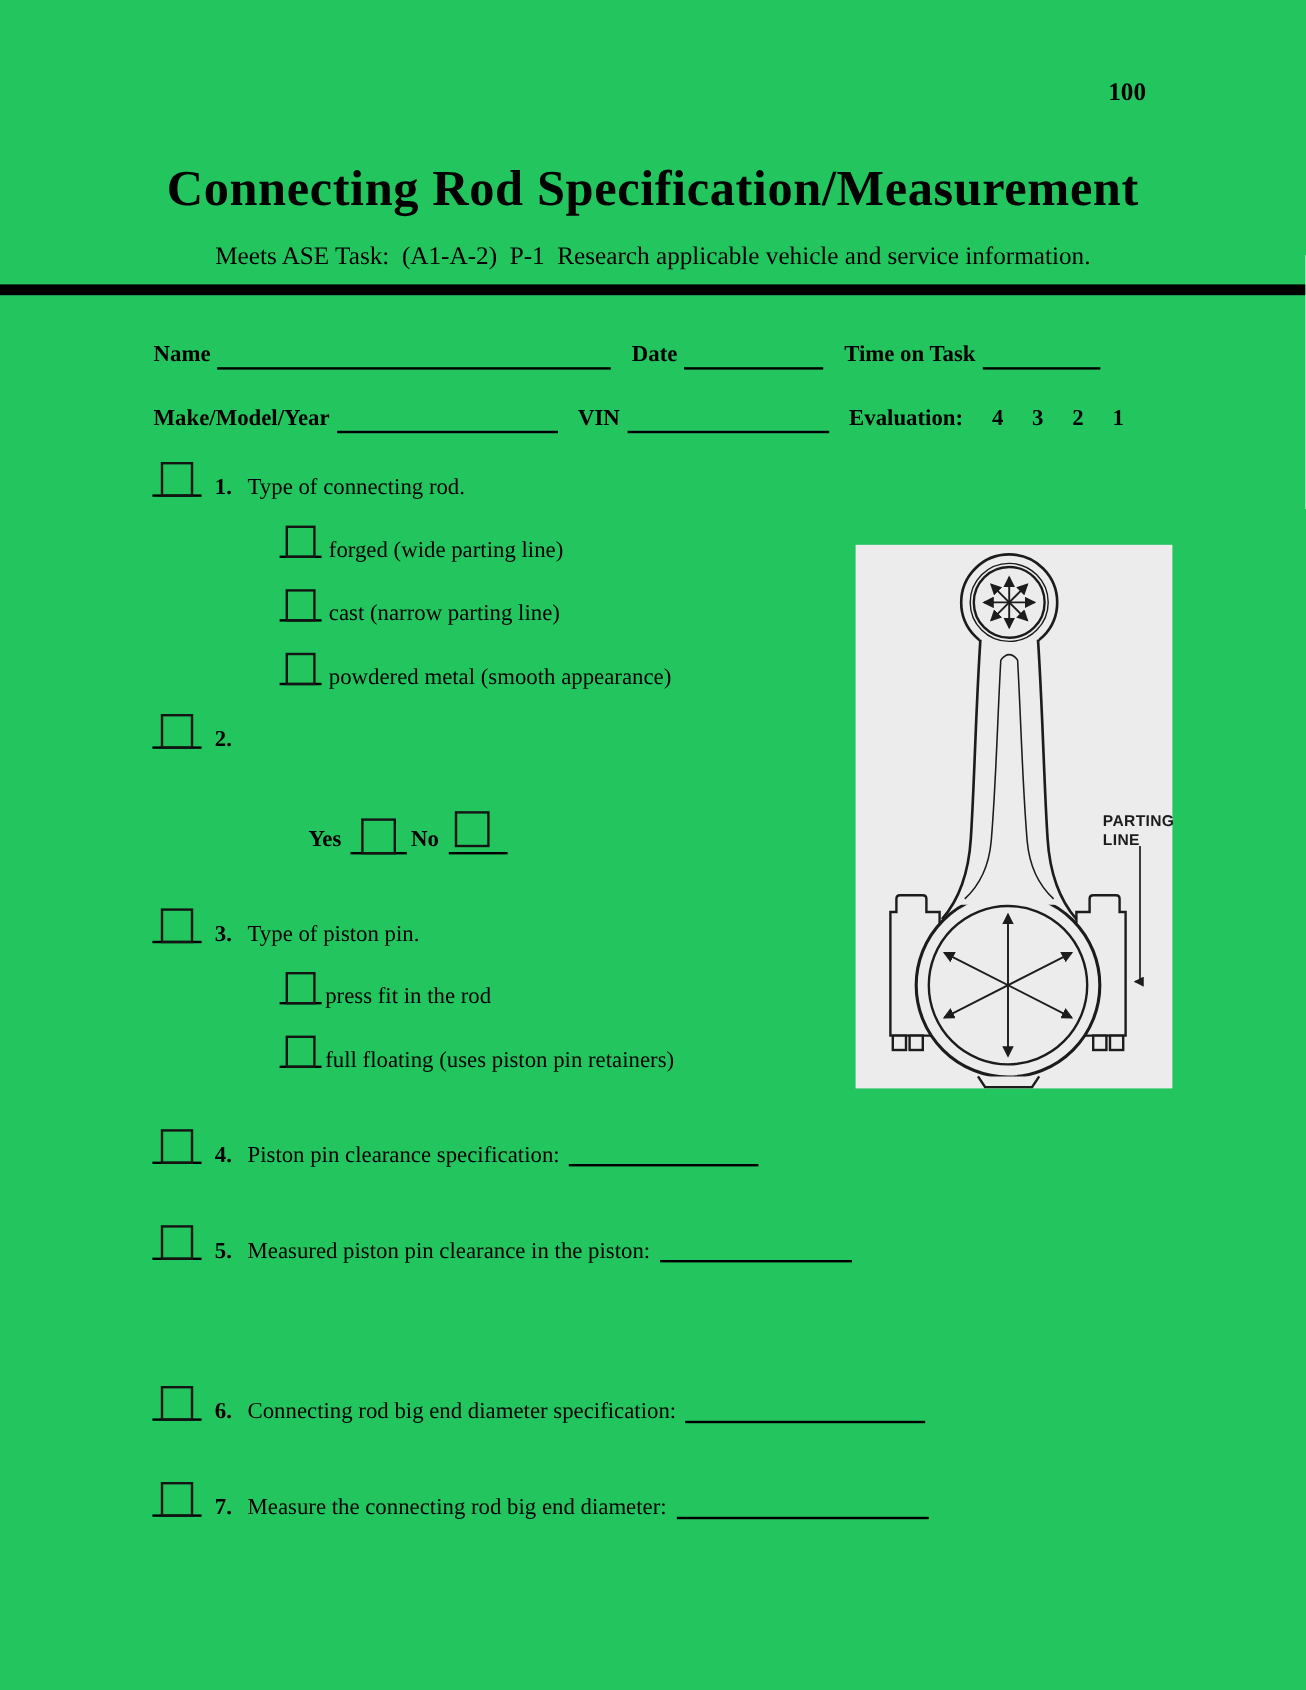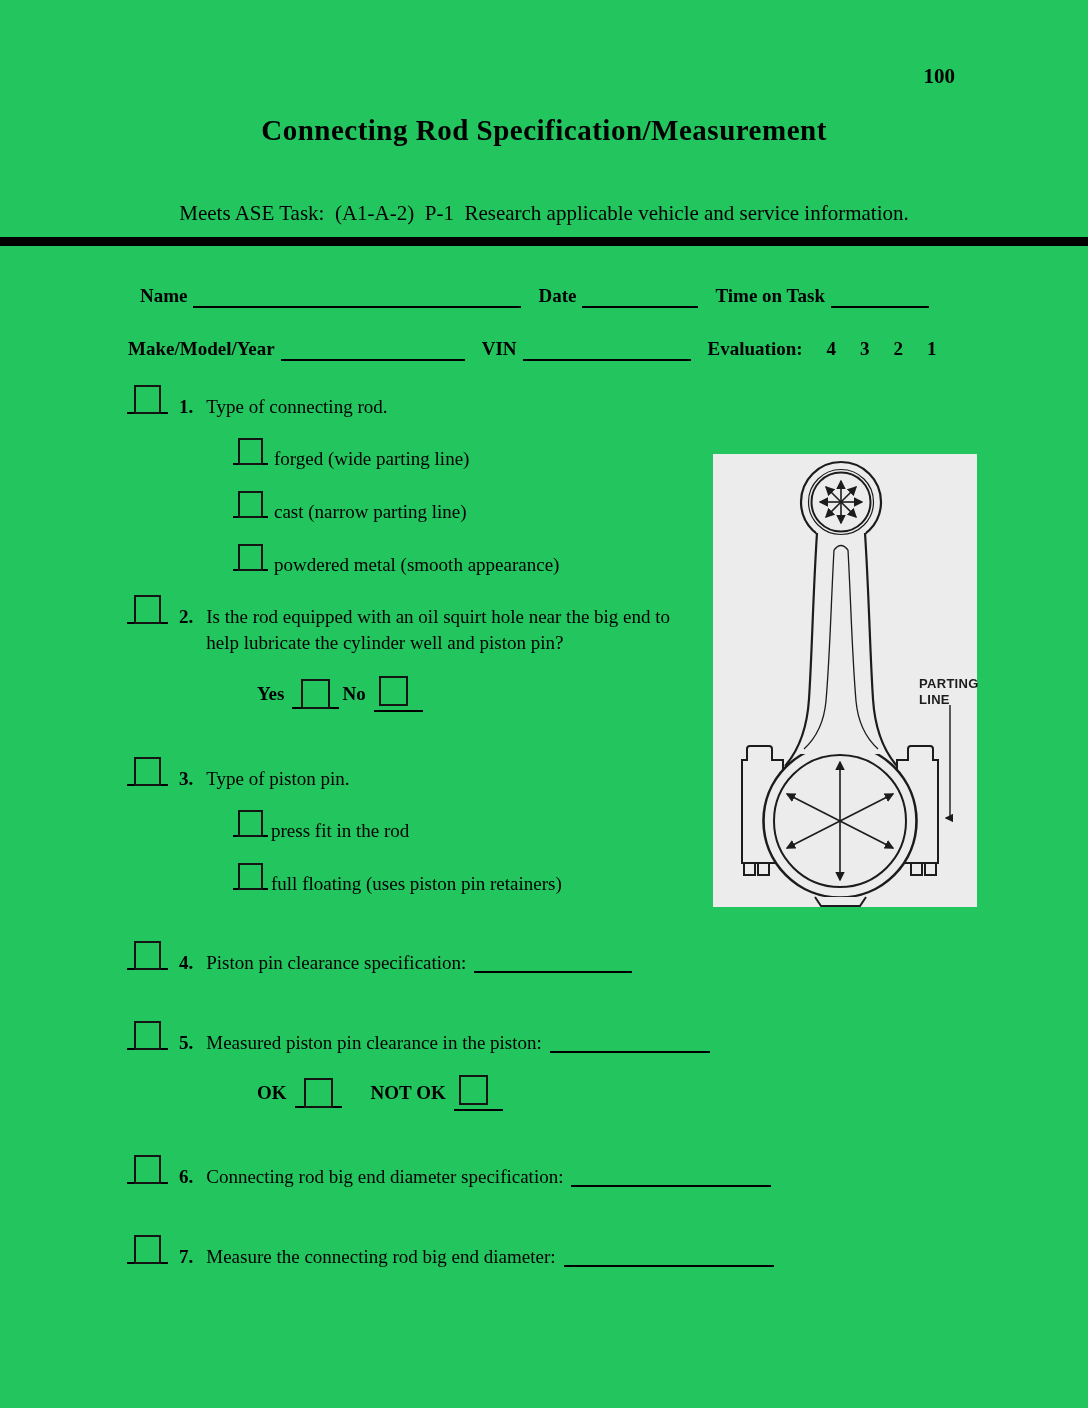--- a/index.html
+++ b/index.html
@@ -5,22 +5,22 @@
   * { margin:0; padding:0; box-sizing:border-box; }
   html,body { background:#ffffff; }
   .page {
     position:relative; width:1088px; height:1408px; margin:0 auto;
     background:#22c55e; color:#000;
     font-family:"Liberation Serif", serif; overflow:hidden;
   }
   .b { font-weight:normal; }
 
   .page-num { position:absolute; top:64px; right:133px; font-size:21px; font-weight:bold; }
-  .title { position:absolute; top:114px; left:0; width:100%; text-align:center;
-           font-size:29px; font-weight:bold; letter-spacing:0.5px; }
+  .title { position:absolute; top:134px; left:0; width:100%; text-align:center;
+           font-size:42px; font-weight:bold; letter-spacing:0.5px; }
   .subtitle { position:absolute; top:201px; left:0; width:100%; text-align:center;
               font-size:21px; white-space:pre; }
   .rule { position:absolute; top:237px; left:0; width:1088px; height:9px; background:#000; }
 
   .row { position:absolute; display:flex; align-items:flex-end; font-size:19px; line-height:24px; }
   .row .lbl { font-weight:bold; }
   .blank { display:inline-block; border-bottom:2px solid #000; height:24px; margin-left:6px; }
   .gap { margin-left:17px; }
 
   
@@ -29,21 +29,21 @@
 
   .item { position:absolute; left:127px; display:flex; align-items:flex-start; font-size:19px; line-height:26px; }
   .item .num { font-weight:bold; margin:9px 0 0 11px; }
   .item .txt { margin:9px 0 0 13px; }
 
   .opt { position:absolute; left:233px; display:flex; align-items:flex-start; font-size:19px; line-height:26px; }
   .opt .cbl { padding:0 5px; }
   .opt .cbl .box { width:25px; height:27px; }
   .opt .lbl { margin:8px 0 0 6px; }
 
-  .ans { position:absolute; display:flex; align-items:center; font-size:19px; line-height:24px; font-weight:bold; }
+  .ans { position:absolute; display:flex; align-items:flex-end; font-size:19px; line-height:24px; font-weight:bold; }
   .cbl2 { display:inline-flex; align-items:flex-end; border-bottom:2px solid #000; padding:0 9px; margin-left:8px; }
   .cbl2 .box2 { width:29px; height:30px; border:2.5px solid #141414; margin-bottom:-2px; background:transparent; }
   .cbl2.raised { padding:0 15px 0 5px; }
   .cbl2.raised .box2 { margin-bottom:4px; }
   .ans .lbl2 { display:inline-block; }
   .mgap { margin-left:3px; }
   .mgap2 { margin-left:29px; }
 
   .inline-blank { display:inline-block; border-bottom:2px solid #000; vertical-align:-4px; }
 
@@ -56,21 +56,21 @@
 </head>
 <body>
 
 <div class="page">
 
   <div class="page-num">100</div>
   <div class="title">Connecting Rod Specification/Measurement</div>
   <div class="subtitle"><span class="b">Meets ASE Task:</span><span>  (A1-A-2)  P-1  Research applicable vehicle and service information.</span></div>
   <div class="rule"></div>
 
-  <div class="row" style="top:284px; left:140px;">
+  <div class="row" style="top:284px; left:128px;">
     <span class="lbl">Name</span>
     <span class="blank" style="width:328px"></span>
     <span class="lbl gap">Date</span>
     <span class="blank" style="width:116px"></span>
     <span class="lbl gap">Time on Task</span>
     <span class="blank" style="width:98px"></span>
   </div>
 
   <div class="row" style="top:337px; left:128px;">
     <span class="lbl">Make/Model/Year</span>
@@ -108,21 +108,20 @@
         <span class="box"></span>
       </span>
     <span class="lbl">cast (narrow parting line)</span>
   </div>
 
   <div class="item" style="top:595px">
     <span class="cbl">
         <span class="box"></span>
       </span>
     <span class="num">2.</span>
-    <span class="txt" style="width:470px">Is the rod equipped with an oil squirt hole near the big end to help lubricate the cylinder well and piston pin?</span>
   </div>
   <div class="ans" style="top:676px; left:257px;">
     <span class="lbl2">Yes</span>
     <span class="cbl2">
         <span class="box2"></span>
       </span>
     <span class="lbl2 mgap">No</span>
     <span class="cbl2 raised">
         <span class="box2"></span>
       </span>
@@ -155,30 +154,20 @@
     <span class="num">4.</span>
     <span class="txt"><span>Piston pin clearance specification:</span><span class="inline-blank" style="width:158px; margin-left:8px;"></span></span>
   </div>
 
   <div class="item" style="top:1021px">
     <span class="cbl">
         <span class="box"></span>
       </span>
     <span class="num">5.</span>
     <span class="txt"><span>Measured piston pin clearance in the piston:</span><span class="inline-blank" style="width:160px; margin-left:8px;"></span></span>
-  </div>
-  <div class="ans" style="top:1075px; left:257px;">
-    <span class="lbl2">OK</span>
-    <span class="cbl2">
-        <span class="box2"></span>
-      </span>
-    <span class="lbl2 mgap2">NOT OK</span>
-    <span class="cbl2 raised">
-        <span class="box2"></span>
-      </span>
   </div>
 
   <div class="item" style="top:1155px">
     <span class="cbl">
         <span class="box"></span>
       </span>
     <span class="num">6.</span>
     <span class="txt"><span>Connecting rod big end diameter specification:</span><span class="inline-blank" style="width:200px; margin-left:8px;"></span></span>
   </div>
 

